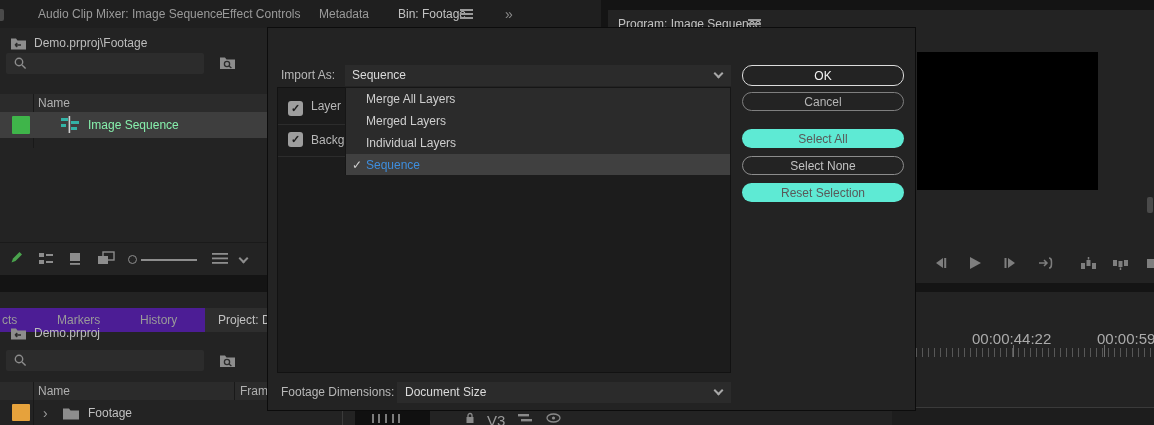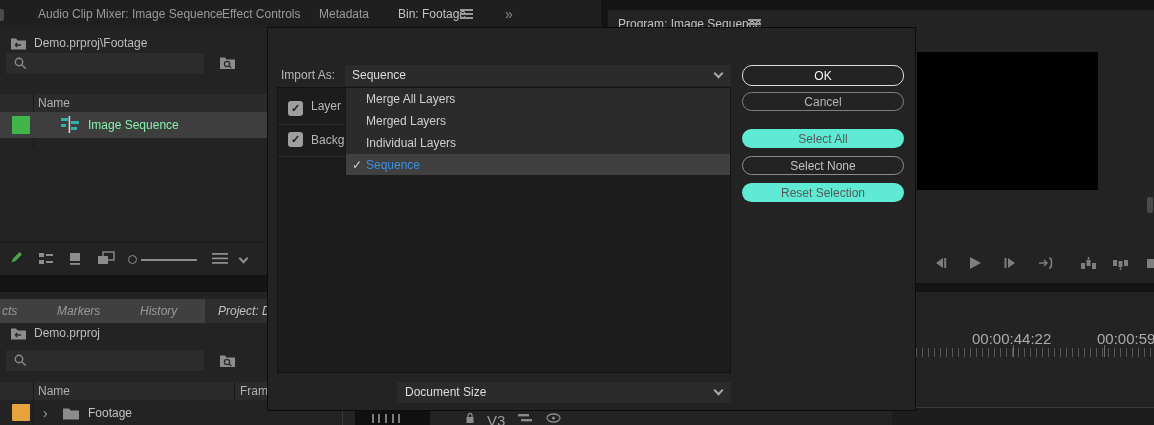--- a/index.html
+++ b/index.html
@@ -181,21 +181,21 @@
       </svg>
     </span>
     <span class="abs" style="left:538px;top:247px;">
       <svg width="16" height="13" viewBox="0 0 16 13">
           <rect x="1" y="2" width="14" height="9" fill="#7e7e7e"></rect>
         </svg>
     </span>
   </div>
 
   <div class="panel" style="left:0;top:292px;width:277px;height:133px;">
-    <div class="abs" style="left:0;top:7px;width:277px;height:24px;background:#404040;font-style:italic;">
+    <div class="abs" style="left:0;top:16px;width:277px;height:24px;background:#4c1d95;">
       <div class="abs" style="left:205px;top:0;width:72px;height:24px;background:#2e2e2e;"></div>
       <span class="abs tab lh24" style="left:2px;top:0;">cts</span>
       <span class="abs tab lh24" style="left:57px;top:0;">Markers</span>
       <span class="abs tab lh24" style="left:140px;top:0;">History</span>
       <span class="abs tab active lh24" style="left:218px;top:0;">Project: D</span>
     </div>
 
     <span class="abs" style="left:10px;top:34px;">
       <svg width="17" height="14" viewBox="0 0 17 14">
         <path d="M1,2.5 h5 l1.5,2 H16 v9 H1 z" fill="#8d8d8d"></path>
@@ -308,20 +308,21 @@
       </div>
       <div class="abs opt lh22" style="left:0;top:44px;width:384px;height:22px;">
         <span class="abs" style="left:20px;top:0;">Individual Layers</span>
       </div>
       <div class="abs opt sel lh22" style="left:0;top:66px;width:384px;height:21px;">
         <span class="abs" style="left:6px;top:0;color:#d0d0d0;">✓</span>
         <span class="abs" style="left:20px;top:0;color:#3E8EDE;">Sequence</span>
       </div>
     </div>
 
+    <span class="abs lh21" style="left:13px;top:354px;color:#b8b8b8;">Footage Dimensions:</span>
     <div class="abs ddcontrol lh21" style="left:129px;top:354px;width:334px;height:21px;">
       <span class="abs lh21" style="left:8px;top:0;">Document Size</span>
       <span class="abs chev-down" style="left:318px;top:5px;"></span>
     </div>
 
     <button class="abs pill primary" style="left:474px;top:37px;width:162px;height:21px;">OK</button>
     <button class="abs pill secondary" style="left:474px;top:64px;width:162px;height:19px;">Cancel</button>
     <button class="abs pill disabled" style="left:474px;top:101px;width:162px;height:19px;">Select All</button>
     <button class="abs pill tertiary" style="left:474px;top:128px;width:162px;height:19px;">Select None</button>
     <button class="abs pill disabled" style="left:474px;top:155px;width:162px;height:19px;">Reset Selection</button>

